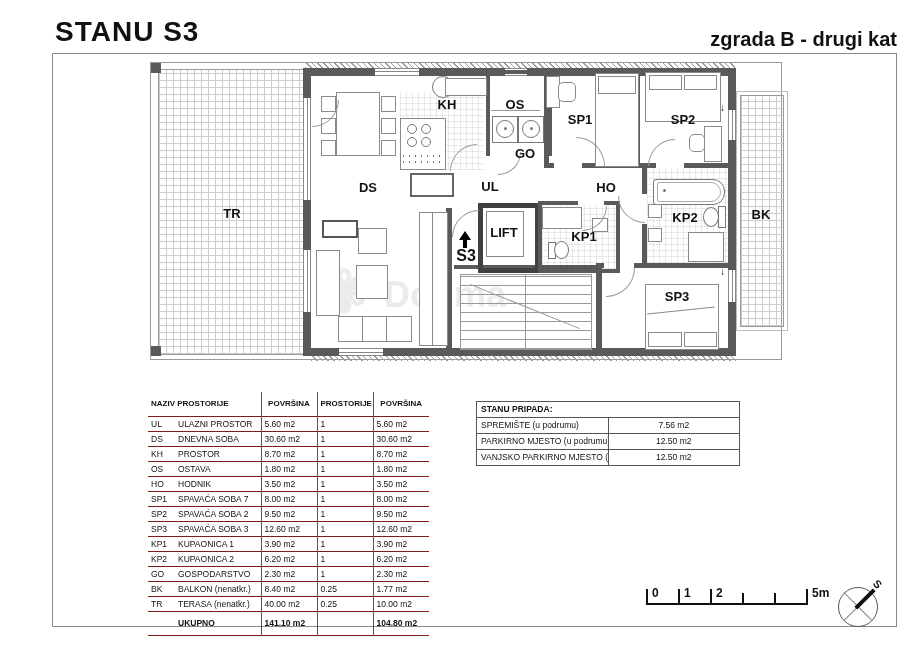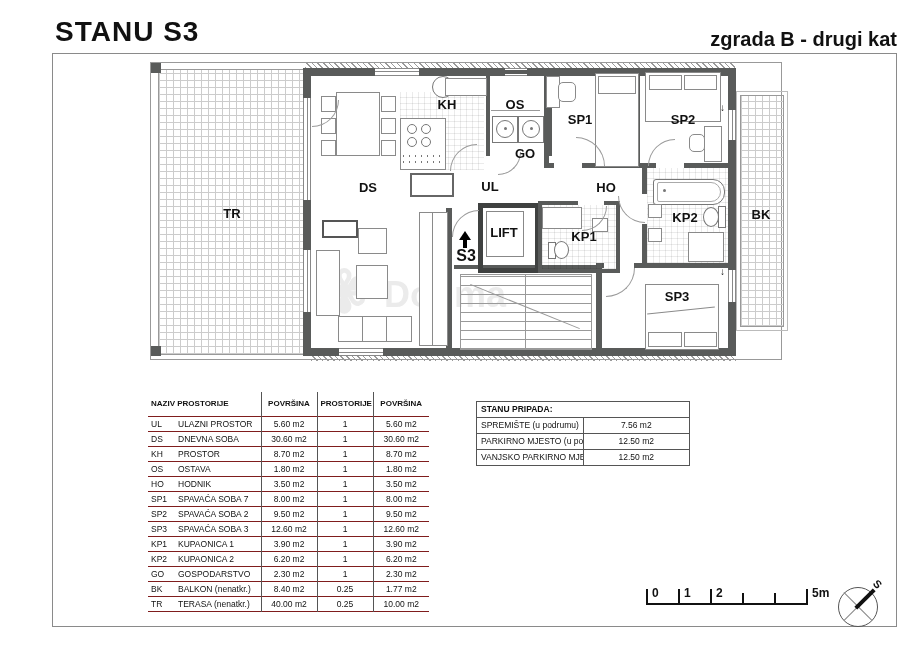--- a/index.html
+++ b/index.html
@@ -32,23 +32,23 @@
   .washer .wc:after{content:"";display:block;width:3px;height:3px;background:#777;border-radius:50%;margin:6px auto;}
   .dotrow{position:absolute;background-image:repeating-linear-gradient(90deg,#777 0 1.5px,transparent 1.5px 6px);}
   
   table{border-collapse:collapse;table-layout:fixed;}
   #areaTable{position:absolute;left:148px;top:392px;width:281px;font-size:8.5px;}
   #areaTable td,#areaTable th{padding:0 3px;height:14px;line-height:1.05;overflow:hidden;white-space:nowrap;}
   #areaTable tr{border-bottom:1px solid #7f1d1d;}
   #areaTable .vl{border-left:1px solid #555;}
   #areaTable th{font-size:8px;text-align:center;height:24px;}
   #areaTable th.nm{text-align:left;}
-  #areaTable td.c{text-align:center;margin-left:34px;}
+  #areaTable td.c{margin-left:34px;}
   #areaTable tr.total td{font-weight:bold;height:23px;}
-  #belongsTable{position:absolute;left:476px;top:401px;width:214px;font-size:8.5px;border:1px solid #555;}
+  #belongsTable{position:absolute;left:476px;top:401px;width:264px;font-size:8.5px;border:1px solid #555;}
   #belongsTable td{padding:0 4px;height:15px;line-height:1;border-bottom:1px solid #555;white-space:nowrap;overflow:hidden;}
   #belongsTable td.v{border-left:1px solid #555;text-align:center;width:52px;}
   #belongsTable td.t{font-weight:bold;}
   .stair{position:absolute;border:1px solid #999;background-image:
         repeating-linear-gradient(0deg,#999 0 1px,transparent 1px 9px);}
   .wm{position:absolute;color:rgba(110,110,110,.14);font-weight:bold;}
 </style>
 </head>
 <body>
 
@@ -318,20 +318,27 @@
         <td class="vl c">0.25</td>
         <td class="vl c">1.77 m2</td>
       </tr>
   <tr>
         <td>TR</td>
         <td>TERASA (nenatkr.)</td>
         <td class="vl c">40.00 m2</td>
         <td class="vl c">0.25</td>
         <td class="vl c">10.00 m2</td>
       </tr>
+  <tr class="total">
+    <td></td>
+    <td>UKUPNO</td>
+    <td class="vl c">141.10 m2</td>
+    <td class="vl"></td>
+    <td class="vl c">104.80 m2</td>
+  </tr>
 </tbody>
   </table>
 
 <table id="belongsTable">
   <tbody>
       <tr>
     <td colspan="2" class="t">STANU PRIPADA:</td>
   </tr>
   <tr>
     <td>SPREMIŠTE (u podrumu)</td>

